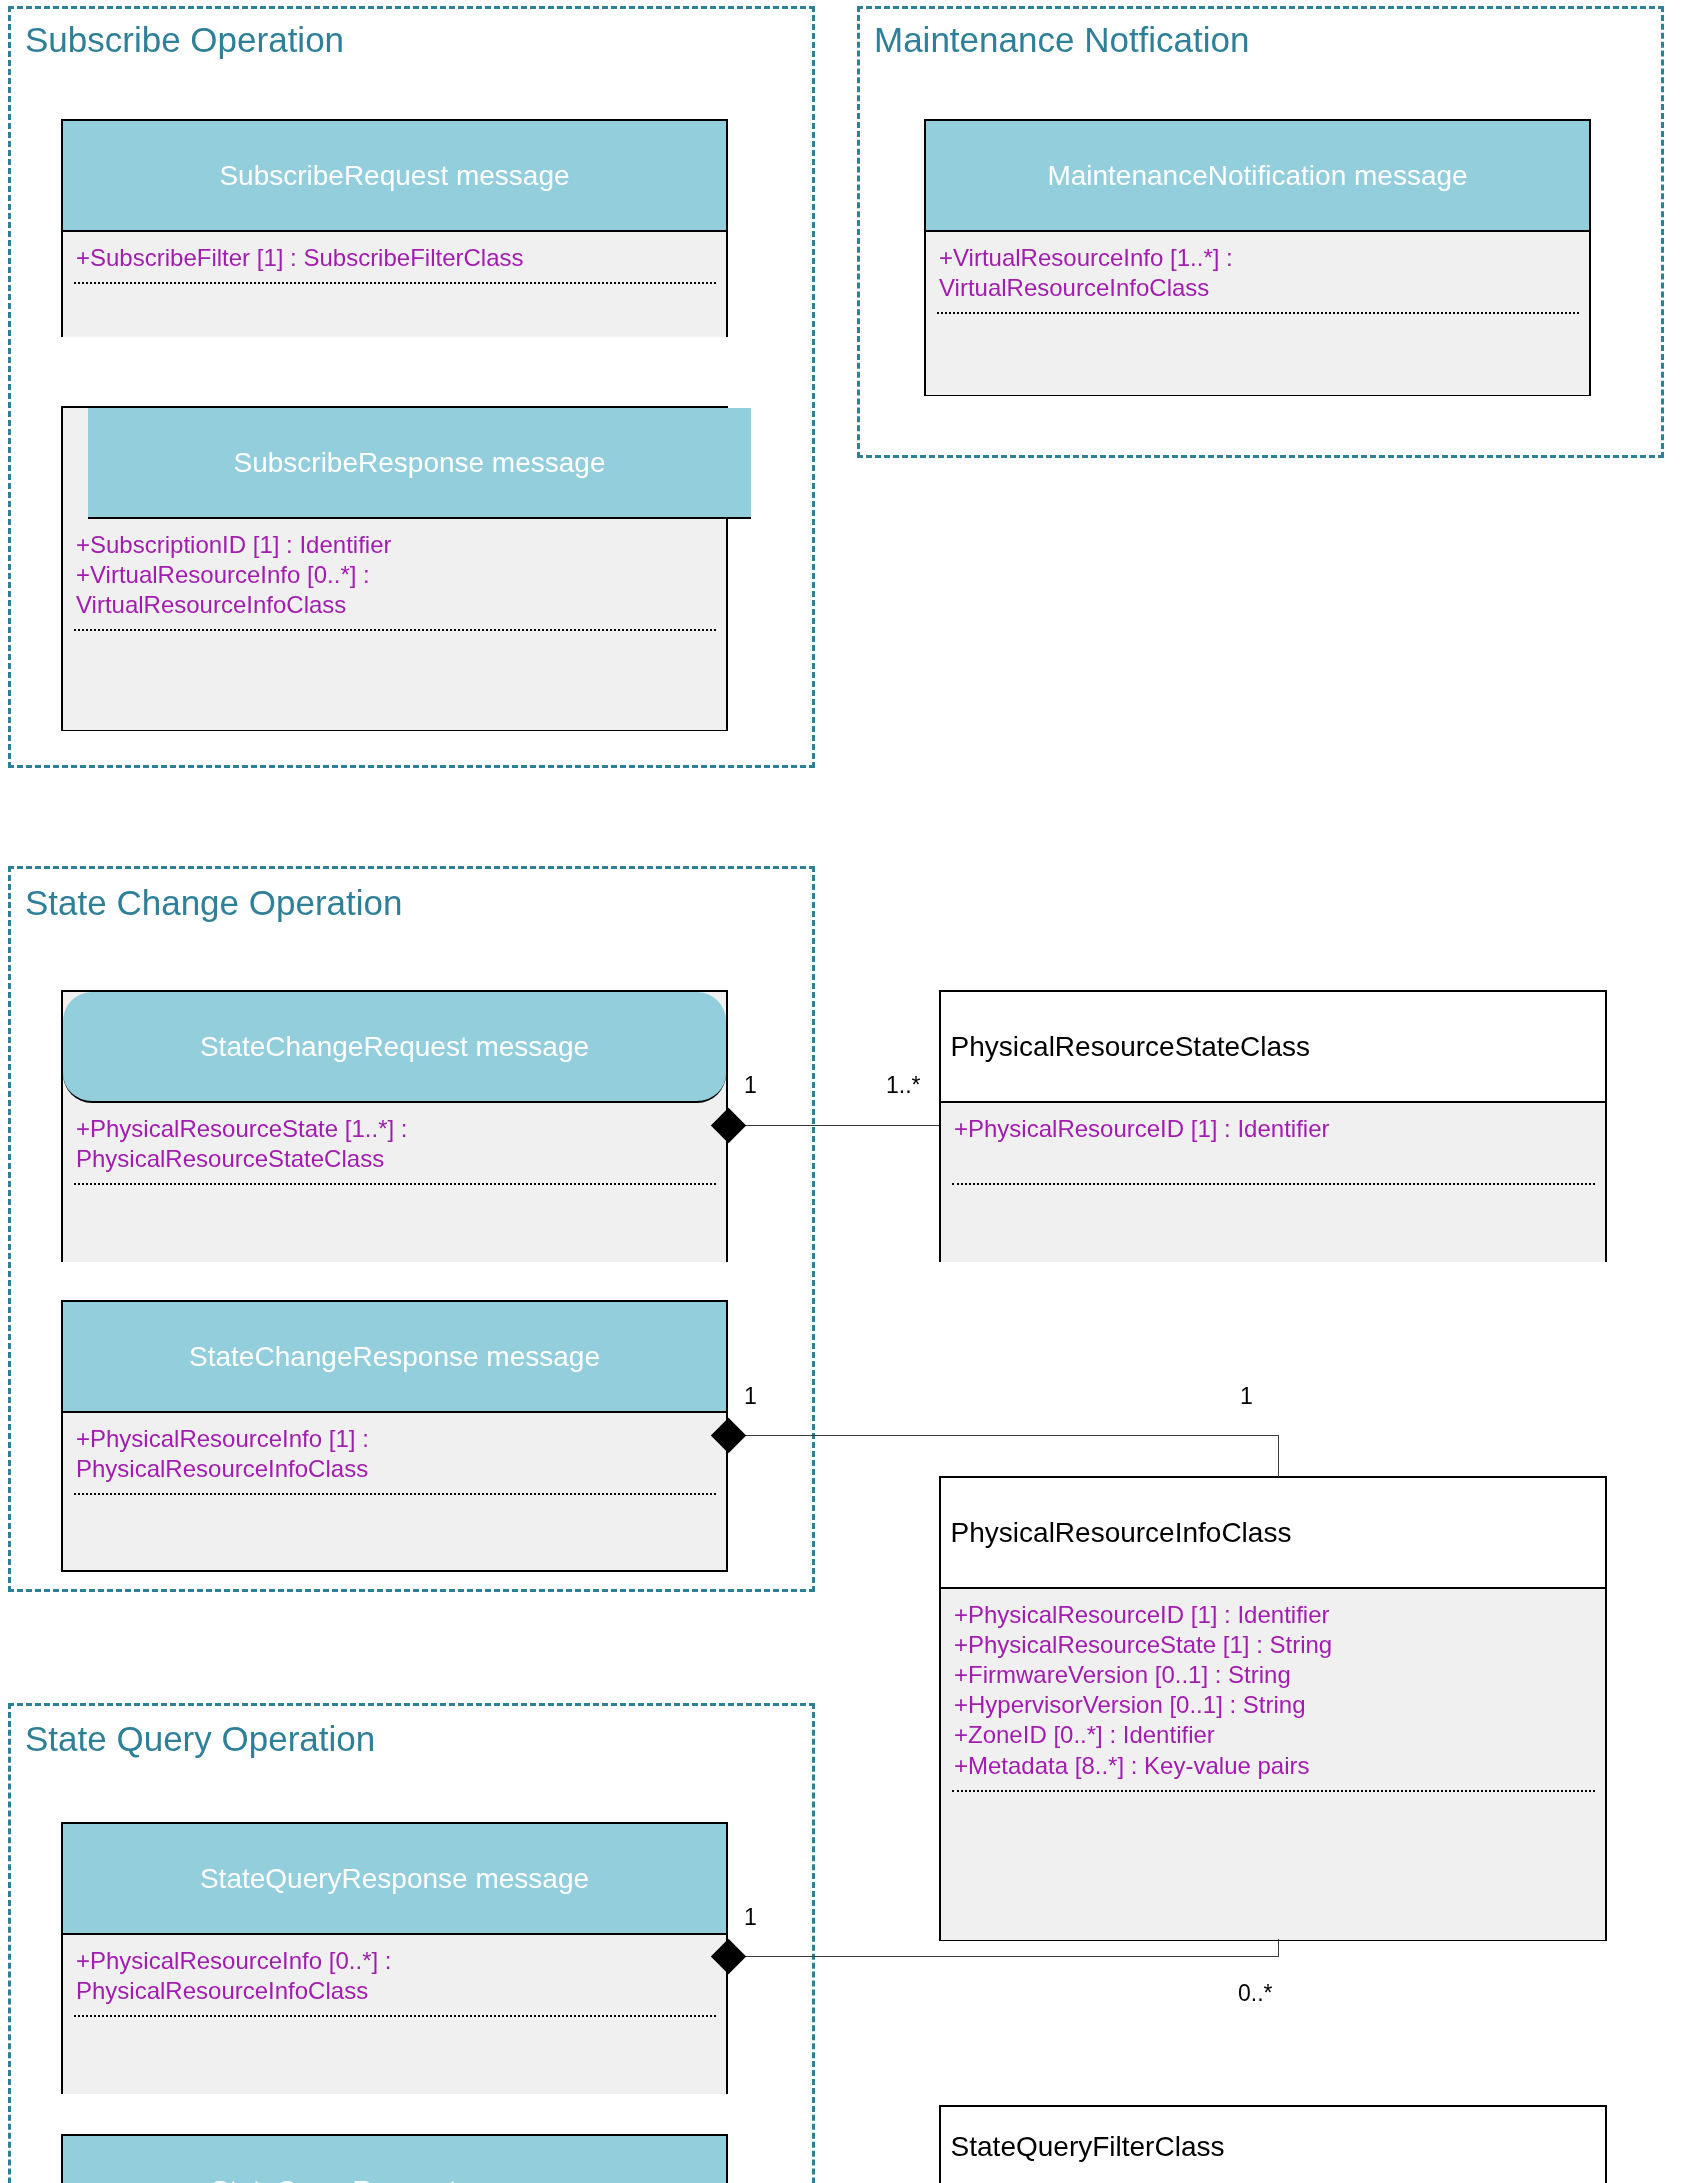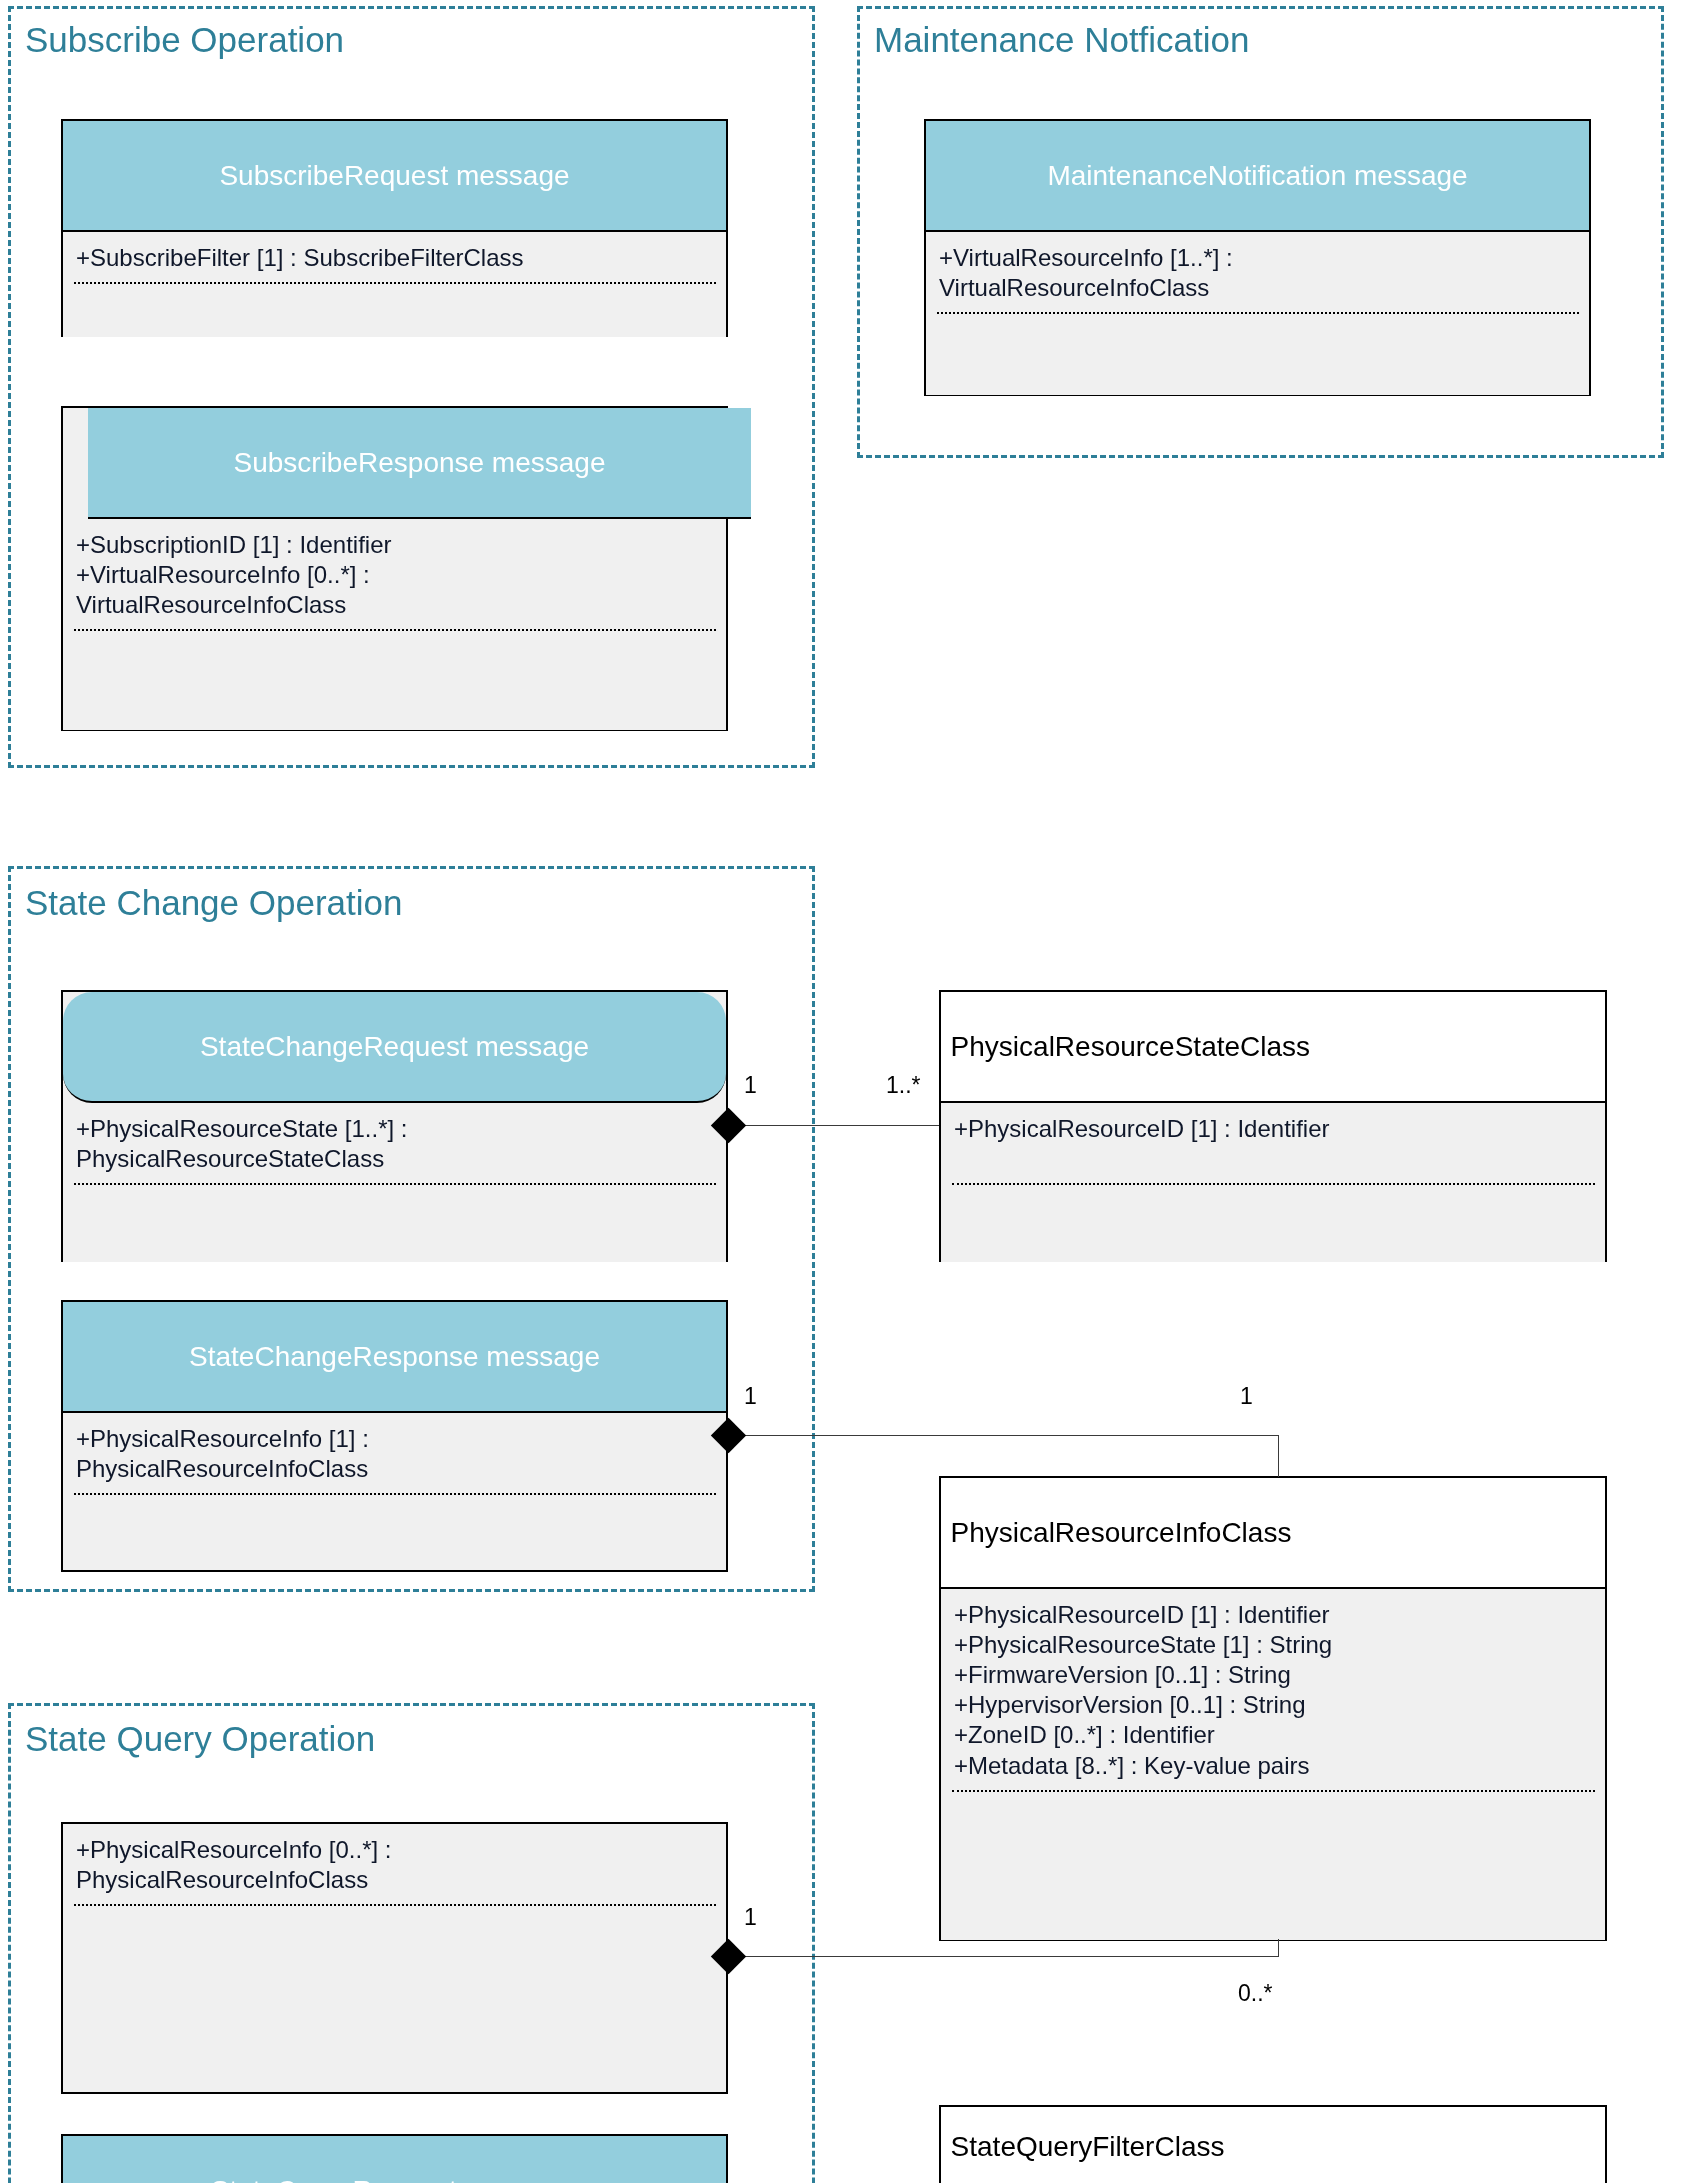--- a/index.html
+++ b/index.html
@@ -66,21 +66,21 @@
   .uml-body {
     position: relative;
     box-sizing: border-box;
     width: 100%;
     background: #F0F0F0;
     padding: 10.5px 13px 0 13px;
   }
   .attr {
     font-size: 24px;
     line-height: 1.26;
-    color: #0f172a;
+    color: #a21caf;
     white-space: pre-wrap;
   }
   .divider {
     position: absolute;
     left: 10.5px;
     right: 10.5px;
     border-top: 2.6px dotted #000000;
   }
 
   
@@ -200,20 +200,23 @@
       <div class="attr">+ZoneID [0..*] : Identifier</div>
       <div class="attr">+Metadata [8..*] : Key-value pairs</div>
       <div class="divider" style="top:201px;"></div>
     </div>
   </div>
 
   <div class="frame" style="left:7.9px; top:1703px; width:807px; height:767px;"></div>
   <div class="frame-title" style="left:25px; top:1721px;">State Query Operation</div>
 
   <div class="uml" style="left:61px; top:1822px; width:667px; height:272px;">
+    <div class="uml-head msg" style="height:111px;">
+      <span class="uml-title">StateQueryResponse message</span>
+    </div>
     <div class="uml-body" style="height:159px;">
       <div class="attr">+PhysicalResourceInfo [0..*] :
 PhysicalResourceInfoClass</div>
       <div class="divider" style="top:80px;"></div>
     </div>
   </div>
 
   <div class="uml" style="left:61px; top:2134px; width:667px; height:272px;">
     <div class="uml-head msg" style="height:111px;">
       <span class="uml-title">StateQueryRequest message</span>

